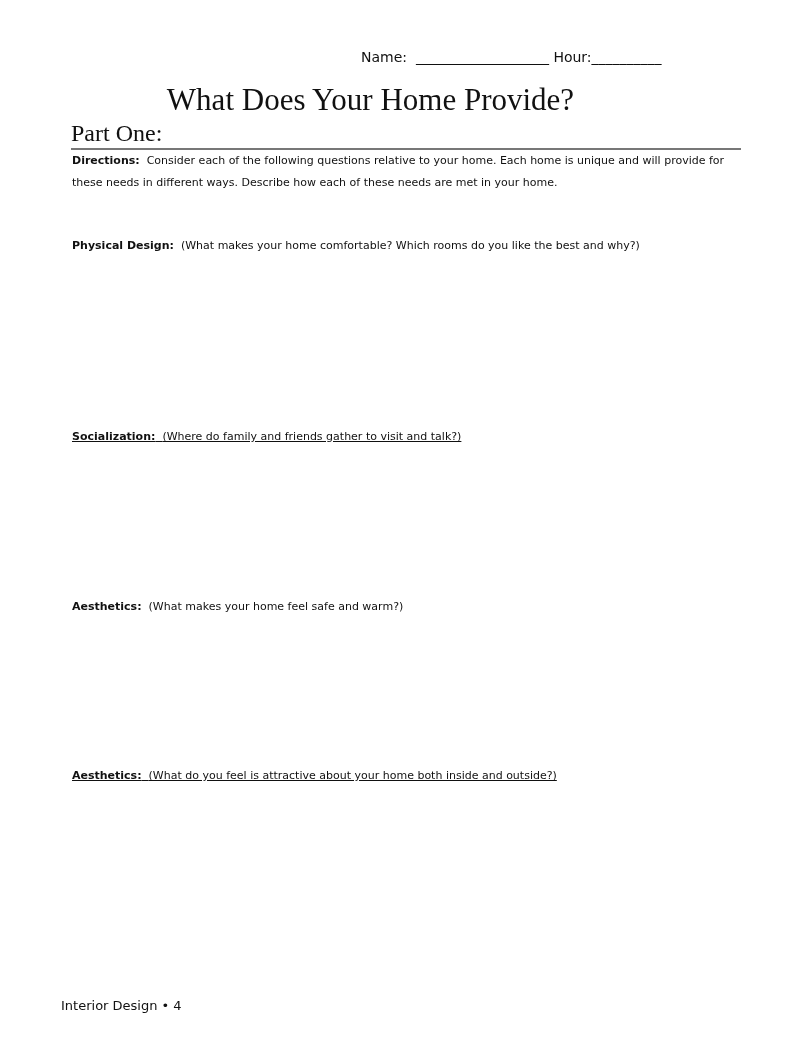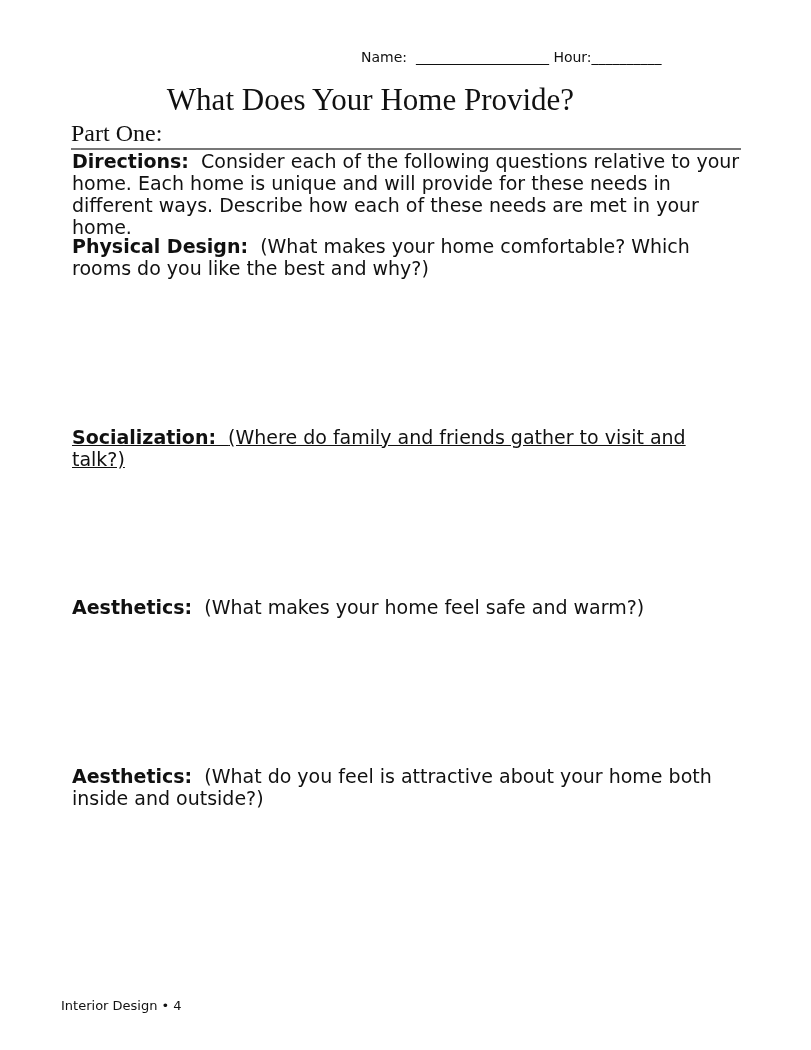--- a/index.html
+++ b/index.html
@@ -3,21 +3,21 @@
 <meta charset="utf-8">
 <style>
   html, body { margin: 0; padding: 0; background: #ffffff; }
   body { width: 811px; height: 1050px; position: relative; overflow: hidden; color: #111; }
   .sans { font-family: "DejaVu Sans", "Liberation Sans", sans-serif; }
   .serif { font-family: "Liberation Serif", "DejaVu Serif", serif; }
   .header-line { position: absolute; top: 49px; left: 339px; font-size: 14px; white-space: pre; margin-left: 22px; }
   .title { position: absolute; top: 82px; left: 0; width: 741px; text-align: center; font-size: 31px; }
   .part { position: absolute; top: 120px; left: 71px; font-size: 24px; }
   .rule { position: absolute; top: 148px; left: 71px; width: 670px; height: 0; border-top: 2px solid #777; }
-  .para { position: absolute; left: 72px; width: 672px; font-size: 19px; line-height: 22px; }
+  .para { position: absolute; left: 72px; width: 672px; font-size: 11px; line-height: 22px; }
   .para b { font-weight: bold; }
   .footer { position: absolute; top: 998px; left: 61px; font-size: 13px; }
 </style>
 </head>
 <body>
 
 <div class="header-line sans"><span>Name:</span>  <span>___________________</span> <span>Hour:</span><span>__________</span></div>
 
 <div class="title serif">What Does Your Home Provide?</div>
 <div class="part serif">Part One:</div>
@@ -36,18 +36,18 @@
 <div class="para sans" style="top:426px;text-decoration:underline;">
   <b>Socialization:</b>&nbsp;
   <span>(Where do family and friends gather to visit and talk?)</span>
 </div>
 
 <div class="para sans" style="top:596px;">
   <b>Aesthetics:</b>&nbsp;
   <span>(What makes your home feel safe and warm?)</span>
 </div>
 
-<div class="para sans" style="top:765px;">
+<div class="para sans" style="top:765px;text-decoration:underline;">
   <b>Aesthetics:</b>&nbsp;
   <span>(What do you feel is attractive about your home both inside and outside?)</span>
 </div>
 
 <div class="footer sans">Interior Design • 4</div>
 
 </body></html>

